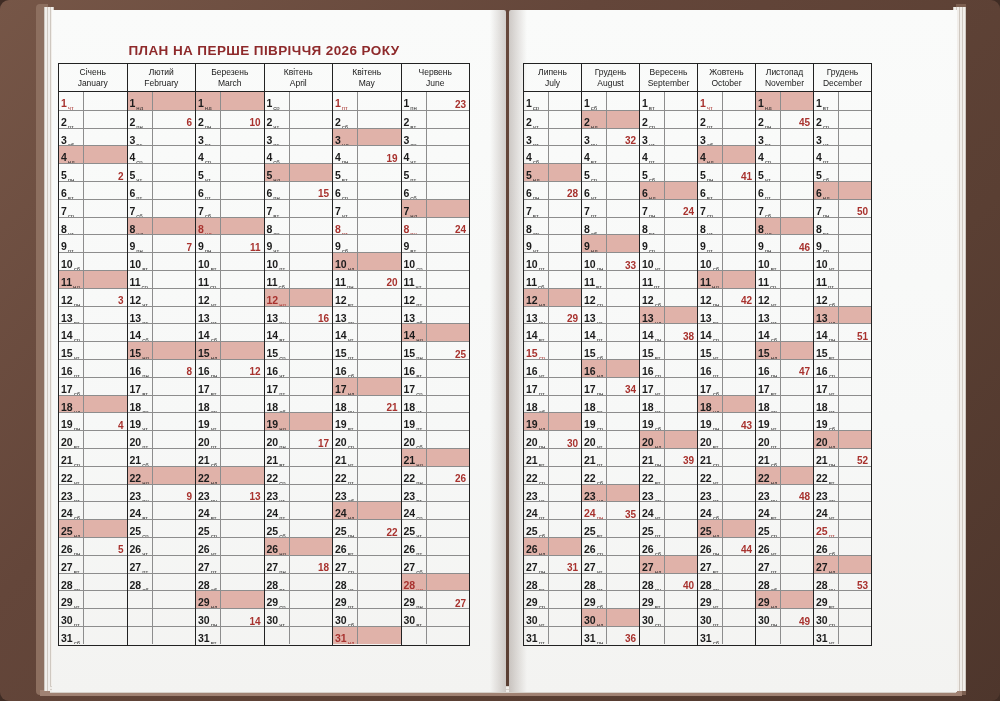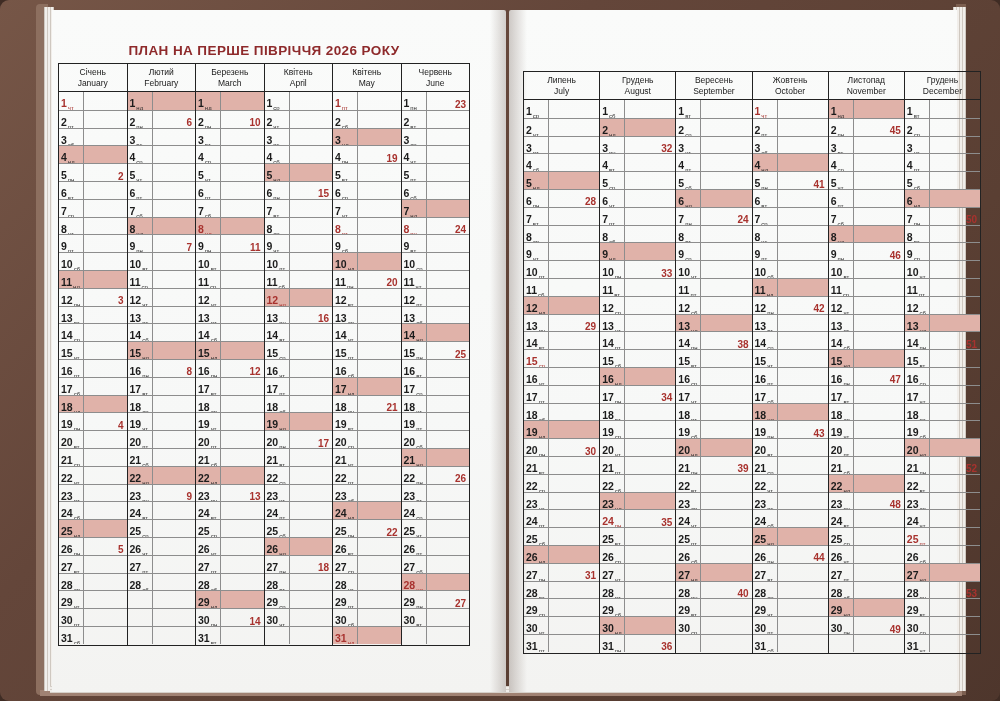--- a/index.html
+++ b/index.html
@@ -33,21 +33,21 @@
     position:absolute;top:33px;margin:0;text-align:center;
     font-size:13.5px;font-weight:bold;letter-spacing:0.4px;color:#8e2a2b;
   }
   .page-left .page-title{left:6px;width:412px;}
   .page-right .page-title{left:14px;width:413px;}
   .cal{
     position:absolute;top:53px;height:583px;display:flex;
     border:1.5px solid #222;box-sizing:border-box;background:transparent;
   }
   .page-left .cal{left:6px;width:412px;}
-  .page-right .cal{left:14px;width:458px;margin-top:8px;}
+  .page-right .cal{left:14px;width:349px;}
   .month-col{flex:1;display:flex;flex-direction:column;min-width:0;}
   .month-col + .month-col{border-left:1.2px solid #222;}
   .m-head{
     height:28px;box-sizing:border-box;border-bottom:1.2px solid #222;
     text-align:center;font-size:8.5px;line-height:1.3;color:#1a1a1a;padding-top:3px;
   }
   .day-row{height:17.8px;box-sizing:border-box;display:flex;}
   .day-row + .day-row{border-top:0.8px solid #8d8d8d;}
   .day-cell{
     width:25px;box-sizing:border-box;border-right:0.8px solid #8d8d8d;

